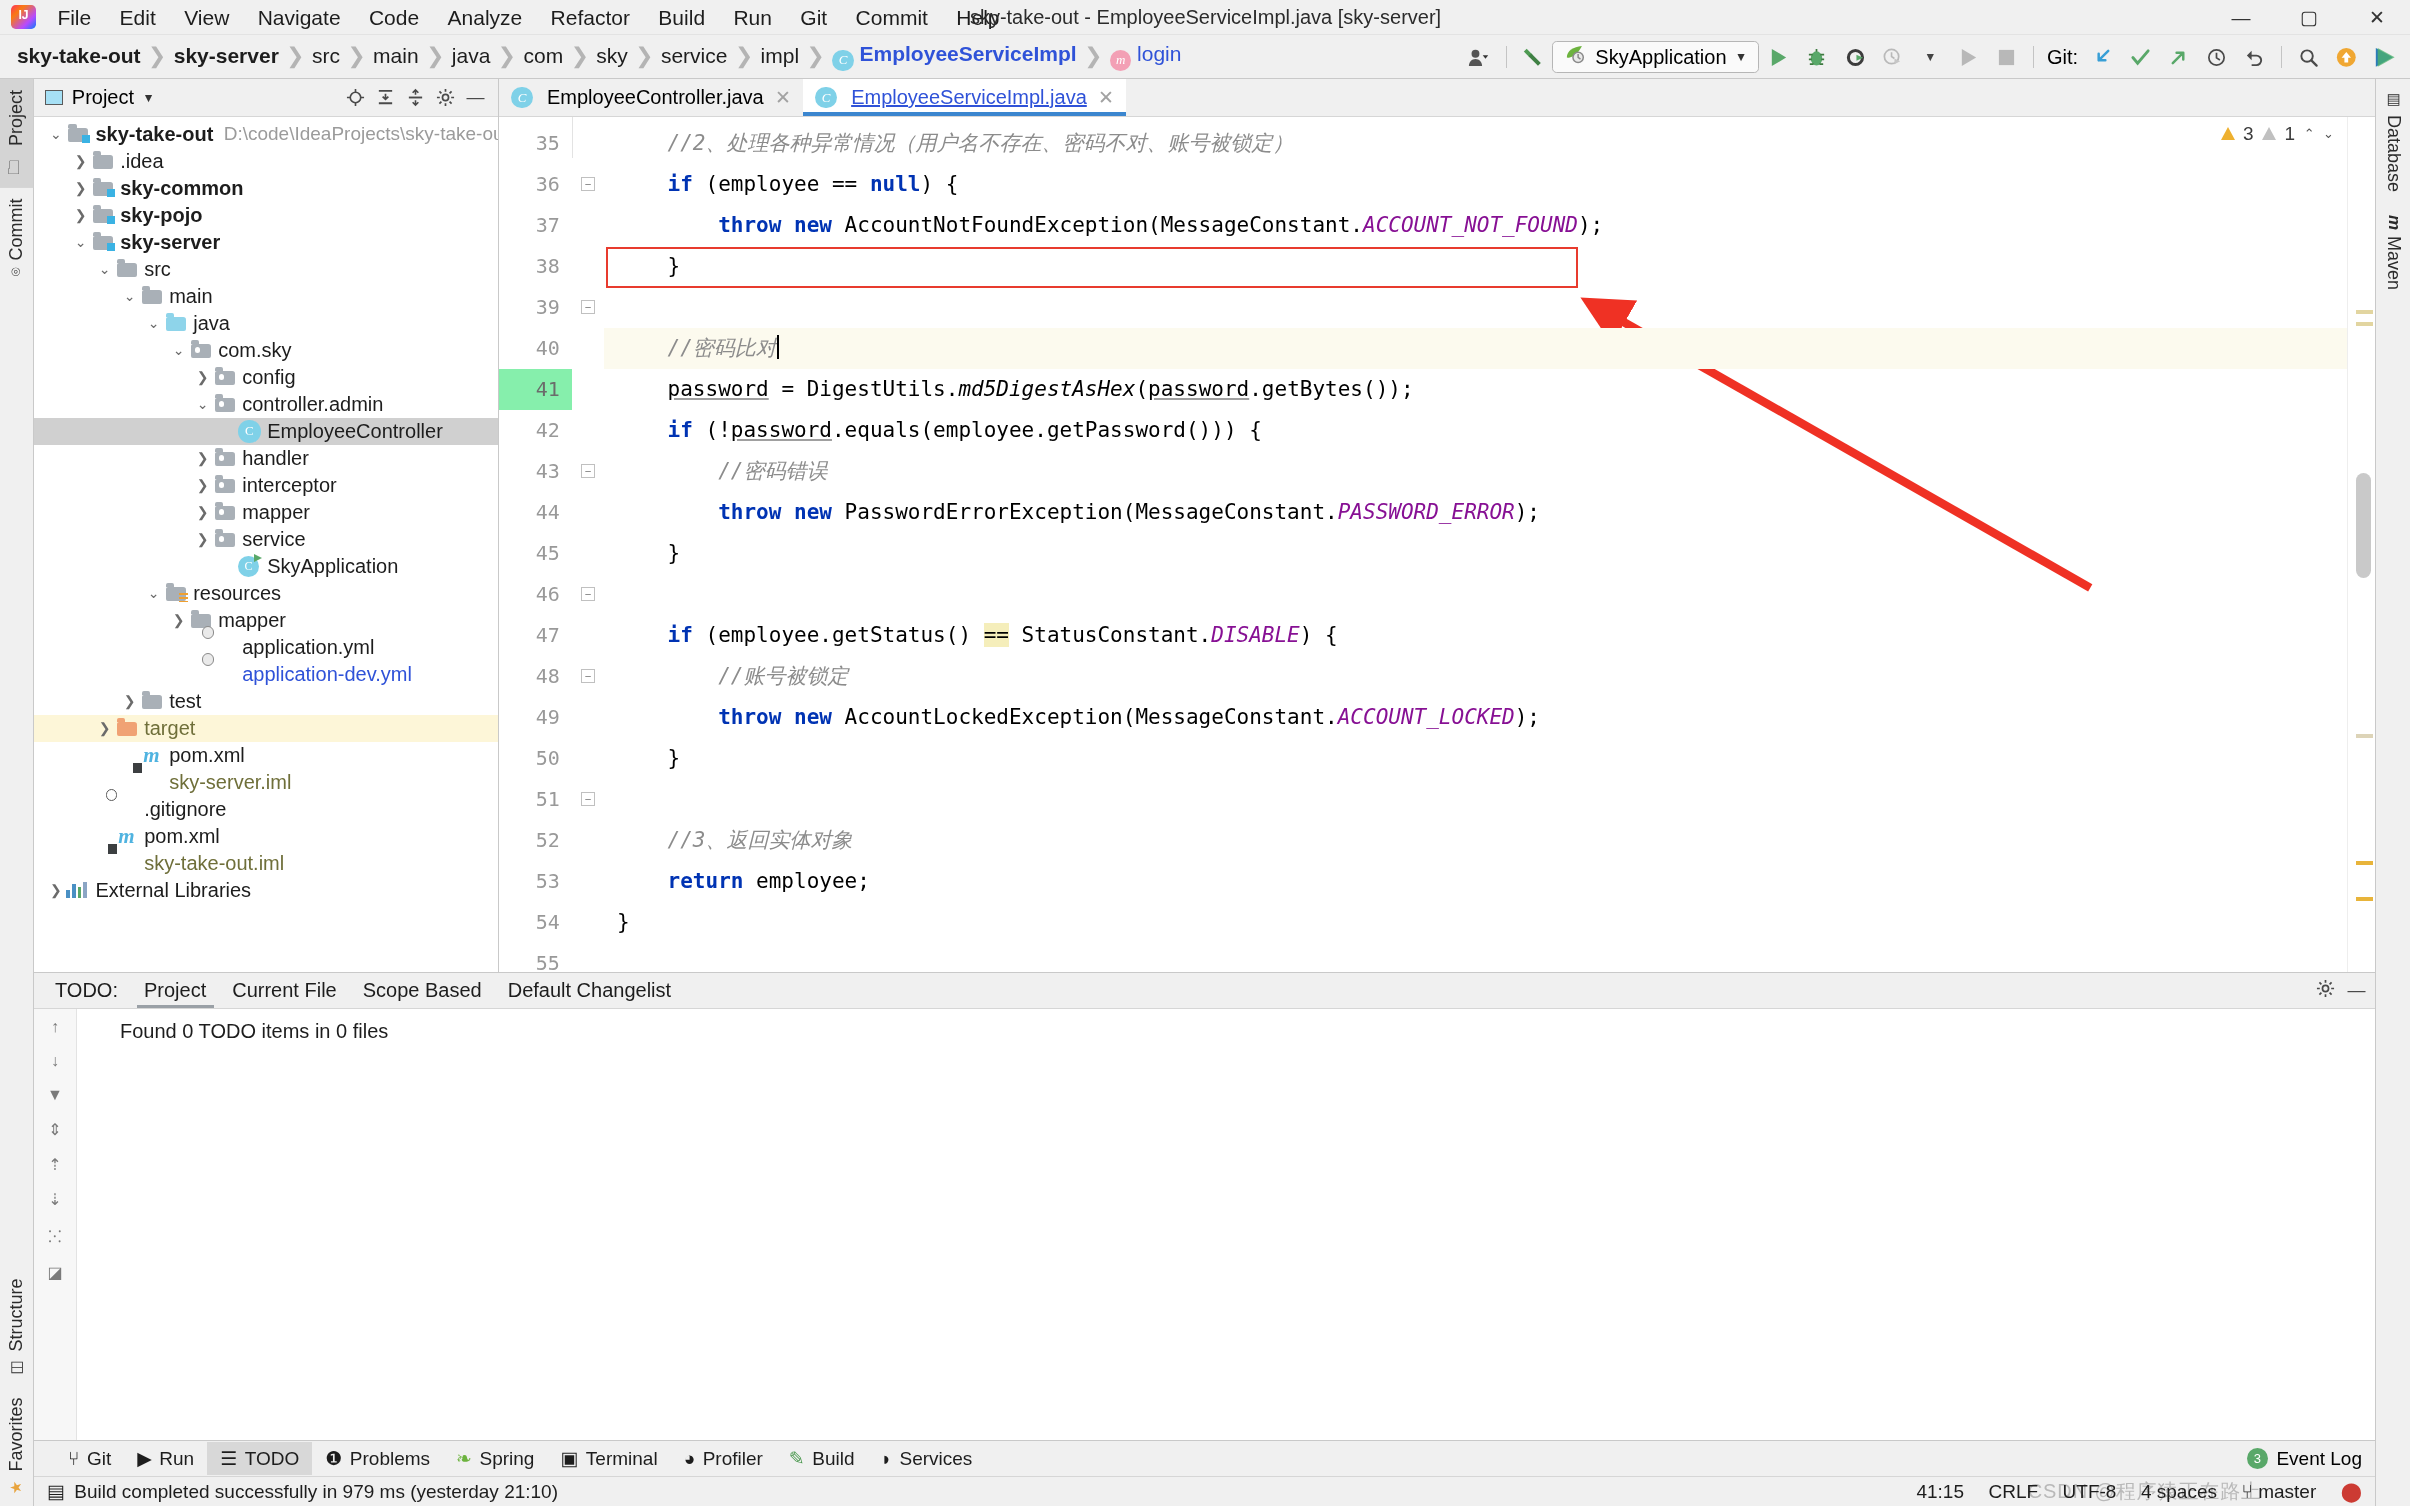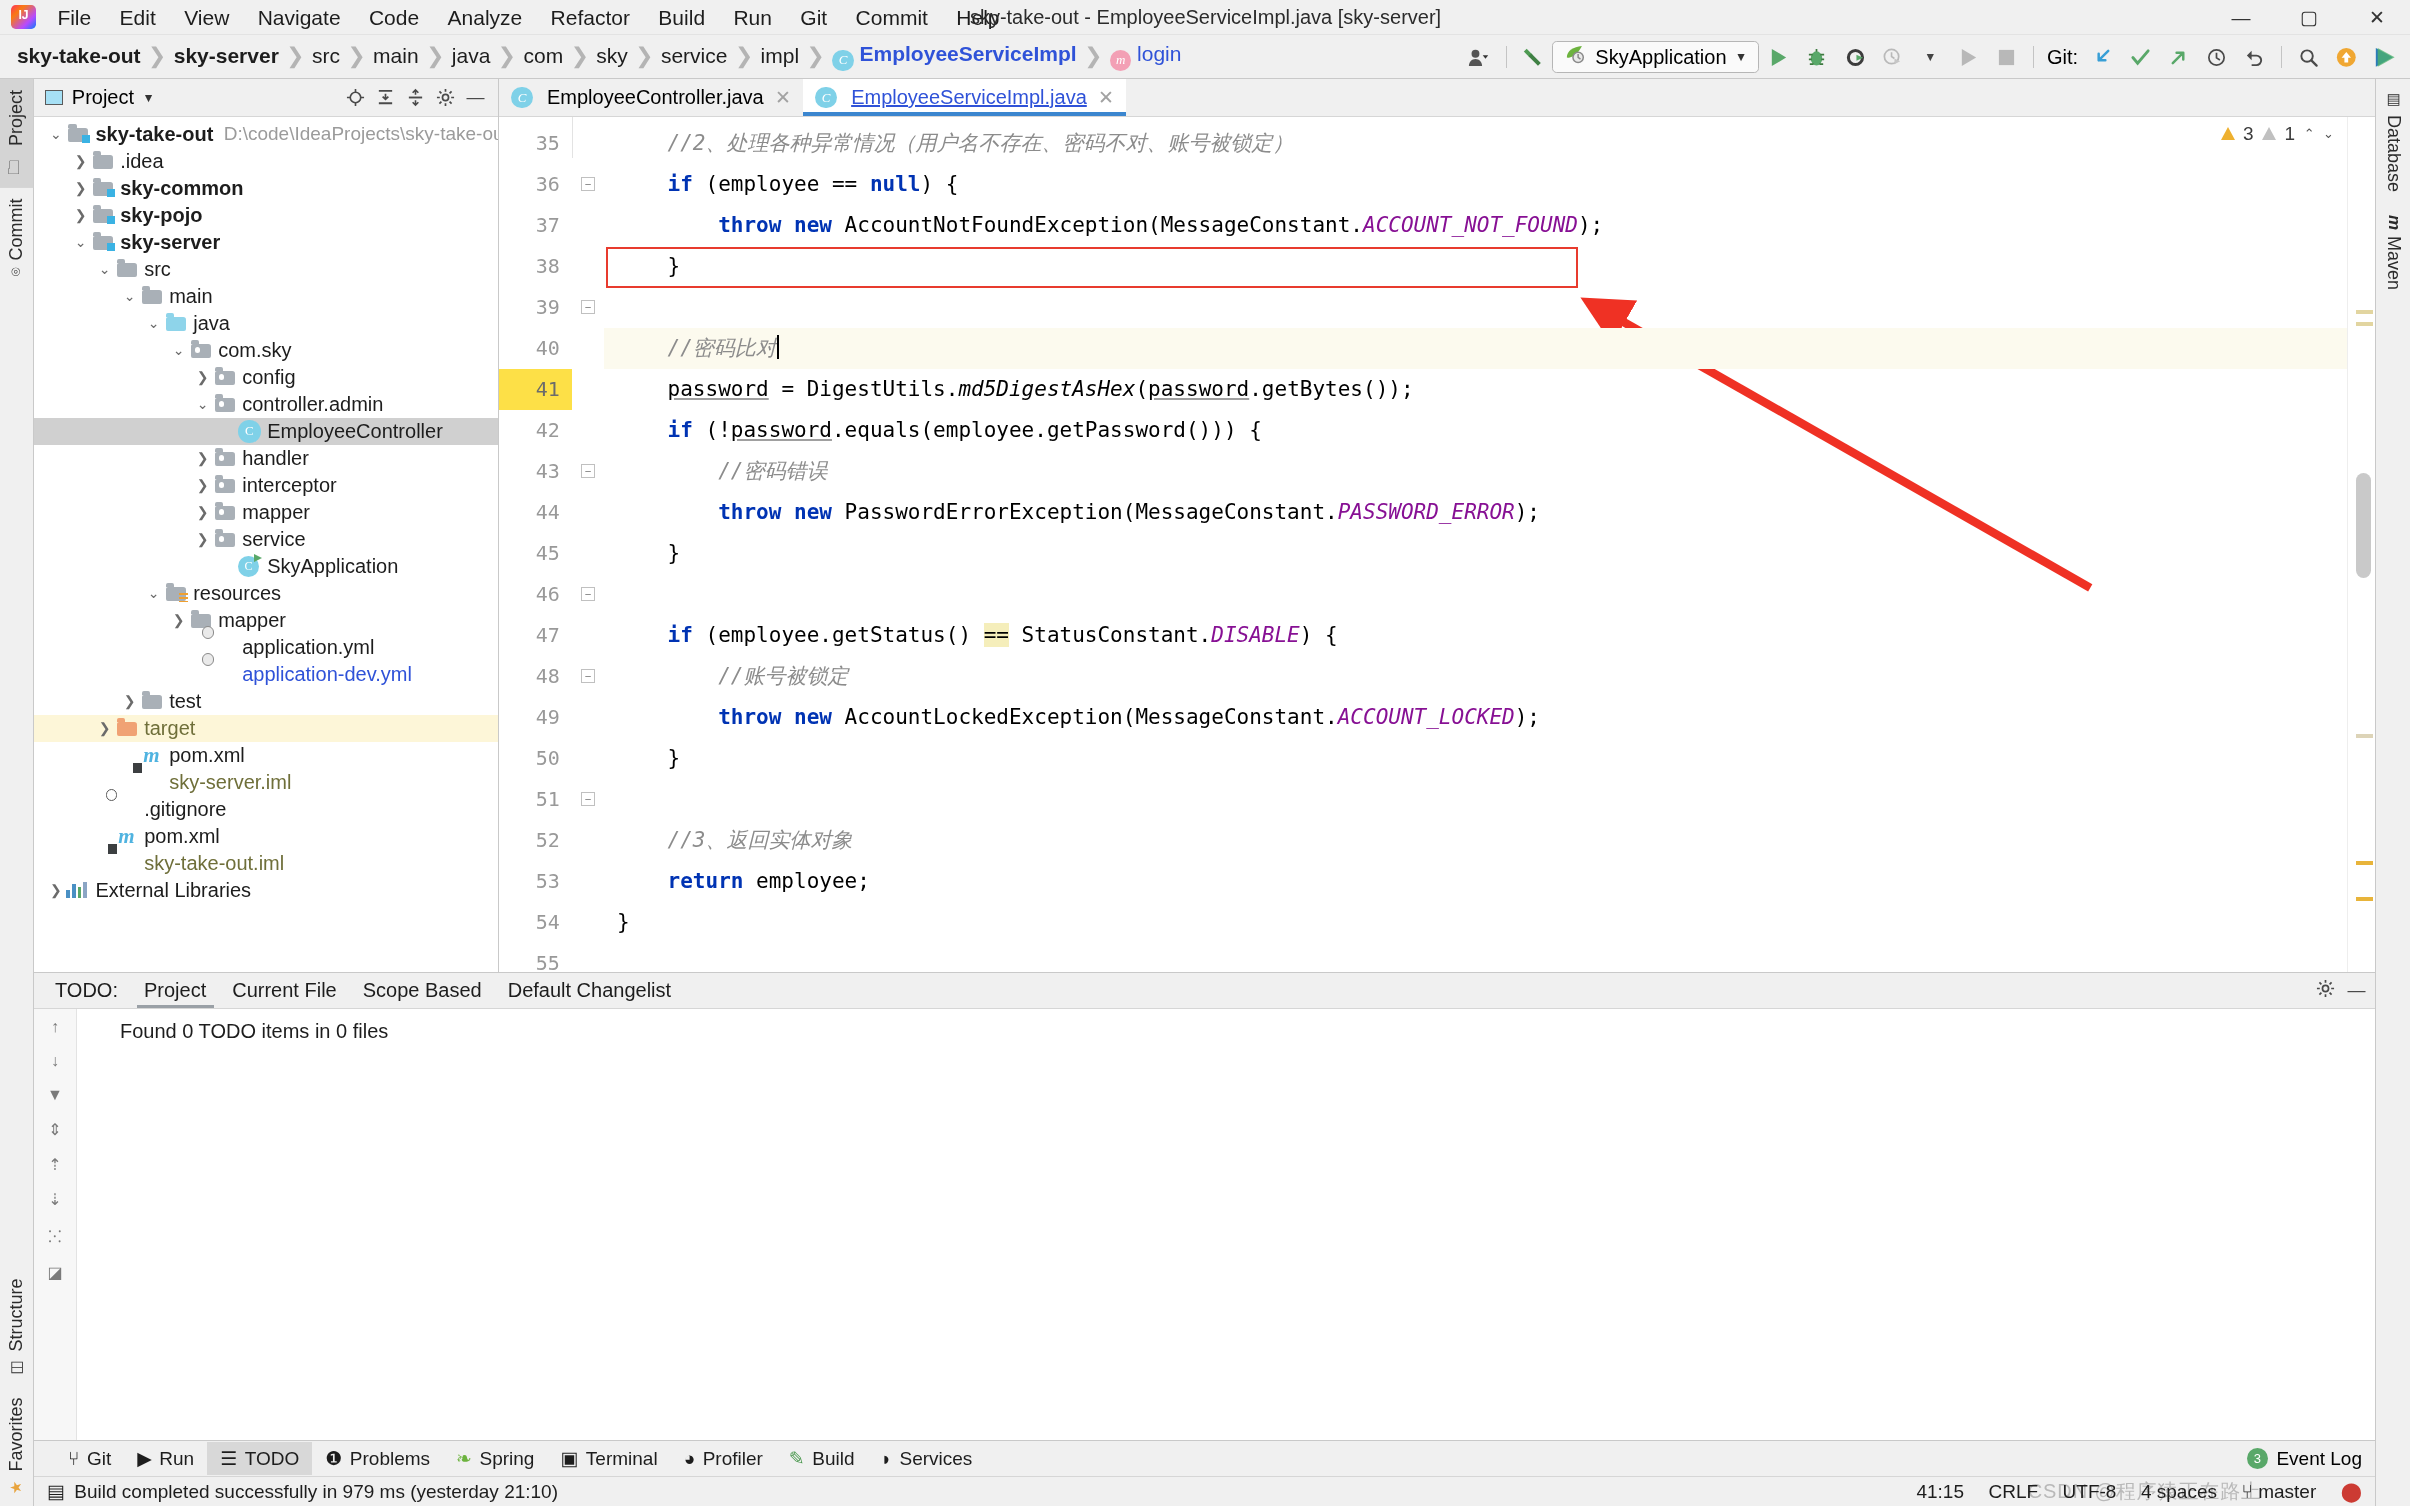--- a/index.html
+++ b/index.html
@@ -103,21 +103,21 @@
   .tabsrow{height:38px;background:#f0f0f0;display:flex;align-items:stretch;border-bottom:0.9px solid #d6d6d6;}
   .etab{display:flex;align-items:center;gap:8.5px;padding:0 12.2px;font-size:20px;position:relative;background:#f0f0f0;}
   .etab.active{background:#fff;}
   .etab.active:after{content:"";position:absolute;left:0;right:0;bottom:0;height:3.8px;background:#3b86cf;}
   .etab .nm.active{color:#2f52d8;text-decoration:underline;}
   .etab .x{color:#a2a2a2;font-size:19px;margin-left:2.8px;}
   .codewrap{flex:1;display:flex;position:relative;min-height:0;overflow:hidden;}
   .gutter{width:73px;background:#fff;text-align:right;padding-top:5.6px;flex:0 0 73px;color:#999;font-size:20px;
           font-family:"DejaVu Sans Mono", monospace;}
   .gutter div{height:41px;line-height:41px;padding-right:12.2px;}
-  .gutter div.cur{background:#fde047;color:#6b6b6b;}
+  .gutter div.cur{background:#86efac;color:#6b6b6b;}
   .foldcol{width:32px;flex:0 0 32px;background:#fff;padding-top:5.6px;position:relative;}
   .foldcol div{height:41px;display:flex;align-items:center;justify-content:center;color:#a0a0a0;font-size:14px;}
   .codearea{flex:1;position:relative;padding-top:5.6px;overflow:hidden;
             font-family:"DejaVu Sans Mono", monospace;font-size:21px;}
   .cl{height:41px;line-height:41px;white-space:pre;padding-left:13px;position:relative;}
   .cl.cur{background:#fcfaee;}
   .kw{color:#0033b3;font-weight:bold;}
   .cm{color:#8c8c8c;font-style:italic;}
   .cst{color:#871094;font-style:italic;}
   .mth{color:#000;font-style:italic;}

